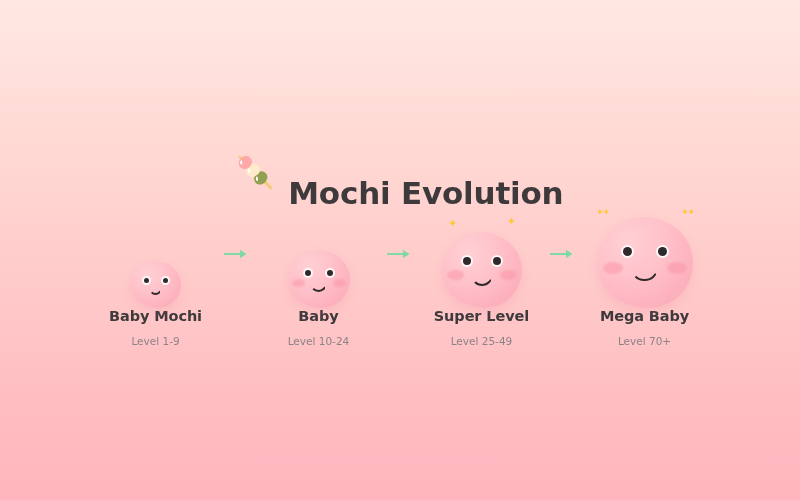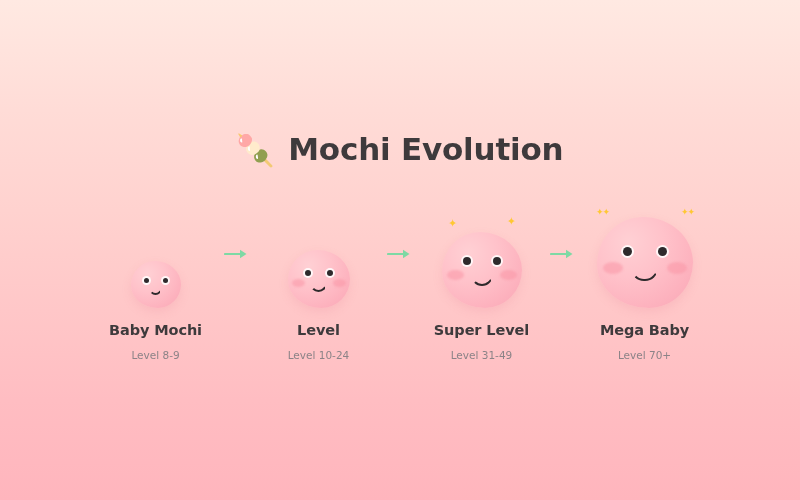--- a/index.html
+++ b/index.html
@@ -34,20 +34,21 @@
     font-size:31px;
     line-height:1;
     transform:translateY(1px);
   }
   .title-text {
     font-size:31px;
     font-weight:700;
     color:#3E3A3C;
     letter-spacing:-0.2px;
     white-space:nowrap;
+    margin-top:44px;
   }
 
   
   .evo-strip {
     position:absolute;
     left:0; right:0;
     top:200px;
     height:175px;
     display:flex;
     align-items:flex-start;
@@ -109,21 +110,20 @@
 
   .sparkle {
     position:absolute;
     color:#FFC833;
     line-height:1;
     pointer-events:none;
   }
 
   
   .stage-name {
-    margin-top:14px;
     font-size:14.5px;
     font-weight:700;
     color:#3E3A3C;
     white-space:nowrap;
     letter-spacing:-0.1px;
   }
   .stage-level {
     margin-top:11px;
     font-size:10.5px;
     font-weight:400;
@@ -154,41 +154,41 @@
 
   <div class="stage">
     <div class="blob-area">
       <div class="blob" style="width:50px;height:47px;">
         <span class="eye" style="width:5px;height:5px;left:13px;top:17px;"></span>
         <span class="eye" style="width:5px;height:5px;right:13px;top:17px;"></span>
         <span class="mouth" style="width:13px;height:7px;left:50%;margin-left:-6.5px;top:27px;"></span>
       </div>
     </div>
     <div class="stage-name">Baby Mochi</div>
-    <div class="stage-level">Level 8-9</div>
+    <div class="stage-level">Level 1-9</div>
   </div>
 
   <div class="arrow">
     <svg width="26" height="12" viewBox="0 0 26 12" aria-hidden="true">
       <path d="M1 6 H18" stroke="#7ED9A4" stroke-width="2.2" stroke-linecap="round" fill="none"></path>
       <path d="M16 1.8 L22.5 6 L16 10.2 Z" fill="#7ED9A4"></path>
     </svg>
   </div>
 
   <div class="stage">
     <div class="blob-area">
       <div class="blob" style="width:62px;height:58px;">
         <span class="cheek" style="width:13px;height:8px;left:4px;top:29px;"></span>
         <span class="cheek" style="width:13px;height:8px;right:4px;top:29px;"></span>
         <span class="eye" style="width:6px;height:6px;left:17px;top:20px;"></span>
         <span class="eye" style="width:6px;height:6px;right:17px;top:20px;"></span>
         <span class="mouth" style="width:17px;height:9px;left:50%;margin-left:-8.5px;top:33px;"></span>
       </div>
     </div>
-    <div class="stage-name">Level</div>
+    <div class="stage-name">Baby</div>
     <div class="stage-level">Level 10-24</div>
   </div>
 
   <div class="arrow">
     <svg width="26" height="12" viewBox="0 0 26 12" aria-hidden="true">
       <path d="M1 6 H18" stroke="#7ED9A4" stroke-width="2.2" stroke-linecap="round" fill="none"></path>
       <path d="M16 1.8 L22.5 6 L16 10.2 Z" fill="#7ED9A4"></path>
     </svg>
   </div>
 
@@ -198,21 +198,21 @@
       <span class="sparkle" style="font-size:11px;right:28px;top:16px;">✦</span>
       <div class="blob" style="width:80px;height:76px;">
         <span class="cheek" style="width:17px;height:10px;left:5px;top:38px;"></span>
         <span class="cheek" style="width:17px;height:10px;right:5px;top:38px;"></span>
         <span class="eye" style="width:8px;height:8px;left:21px;top:25px;"></span>
         <span class="eye" style="width:8px;height:8px;right:21px;top:25px;"></span>
         <span class="mouth" style="width:22px;height:11px;left:50%;margin-left:-11px;top:43px;border-width:2.4px;"></span>
       </div>
     </div>
     <div class="stage-name">Super Level</div>
-    <div class="stage-level">Level 31-49</div>
+    <div class="stage-level">Level 25-49</div>
   </div>
 
   <div class="arrow">
     <svg width="26" height="12" viewBox="0 0 26 12" aria-hidden="true">
       <path d="M1 6 H18" stroke="#7ED9A4" stroke-width="2.2" stroke-linecap="round" fill="none"></path>
       <path d="M16 1.8 L22.5 6 L16 10.2 Z" fill="#7ED9A4"></path>
     </svg>
   </div>
 
   <div class="stage">

